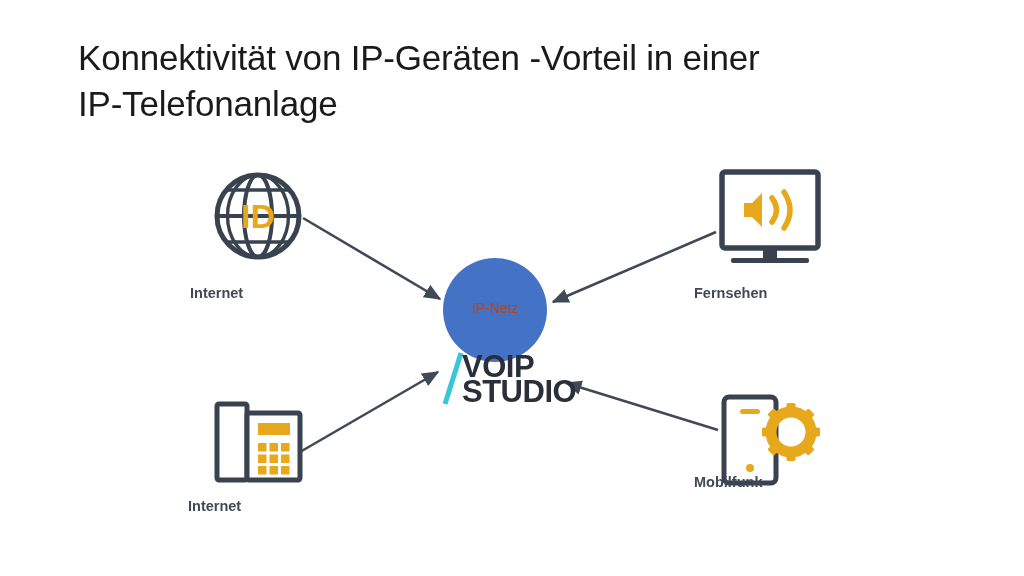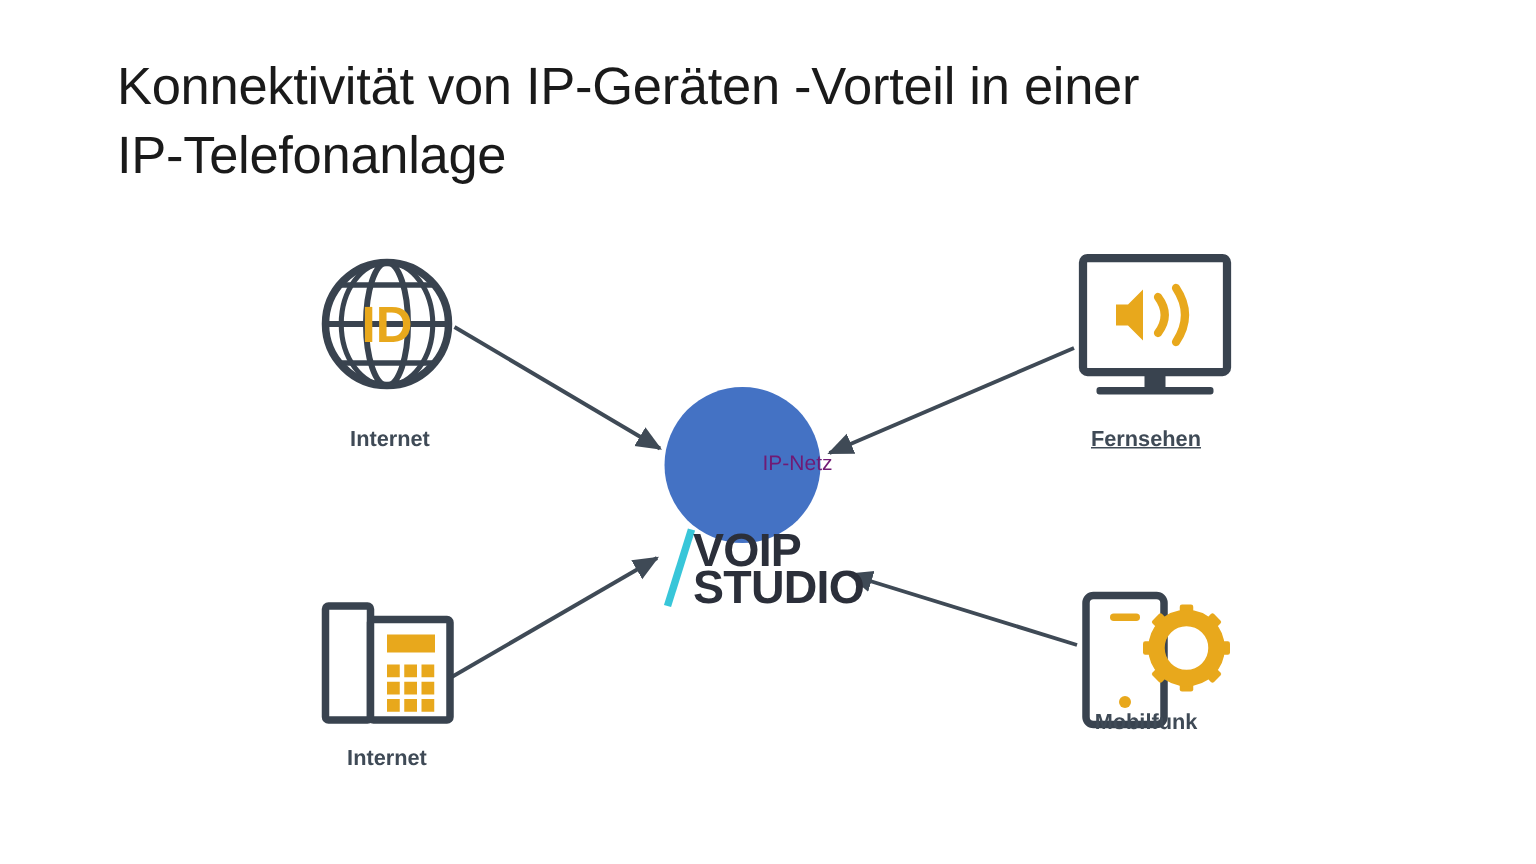--- a/index.html
+++ b/index.html
@@ -36,35 +36,34 @@
   .diagram-svg {
     position: absolute;
     left: 0;
     top: 0;
   }
   .node-label {
     position: absolute;
     font-size: 14.5px;
     font-weight: bold;
     color: #3f4a56;
-    text-align: center;
     white-space: nowrap;
   }
   #label-internet   { left: 190px; top: 285px; width: 140px; }
-  #label-fernsehen  { left: 694px; top: 285px; width: 140px; text-decoration: underline; }
+  #label-fernsehen  { left: 694px; top: 285px; width: 140px; }
   #label-telefonie  { left: 188px; top: 498px; width: 140px; }
   #label-mobilfunk  { left: 694px; top: 474px; width: 140px; }
   #hub-label {
     position: absolute;
     left: 435px;
     top: 300px;
     width: 120px;
-    text-align: right;
+    text-align: center;
     font-size: 14px;
-    color: #701a75;
+    color: #c2410c;
     white-space: nowrap;
   }
 </style>
 </head>
 <body>
 
 <div id="slide">
 
   <div id="slide-title">Konnektivität von IP-Geräten -Vorteil in einer
 IP-Telefonanlage</div>

